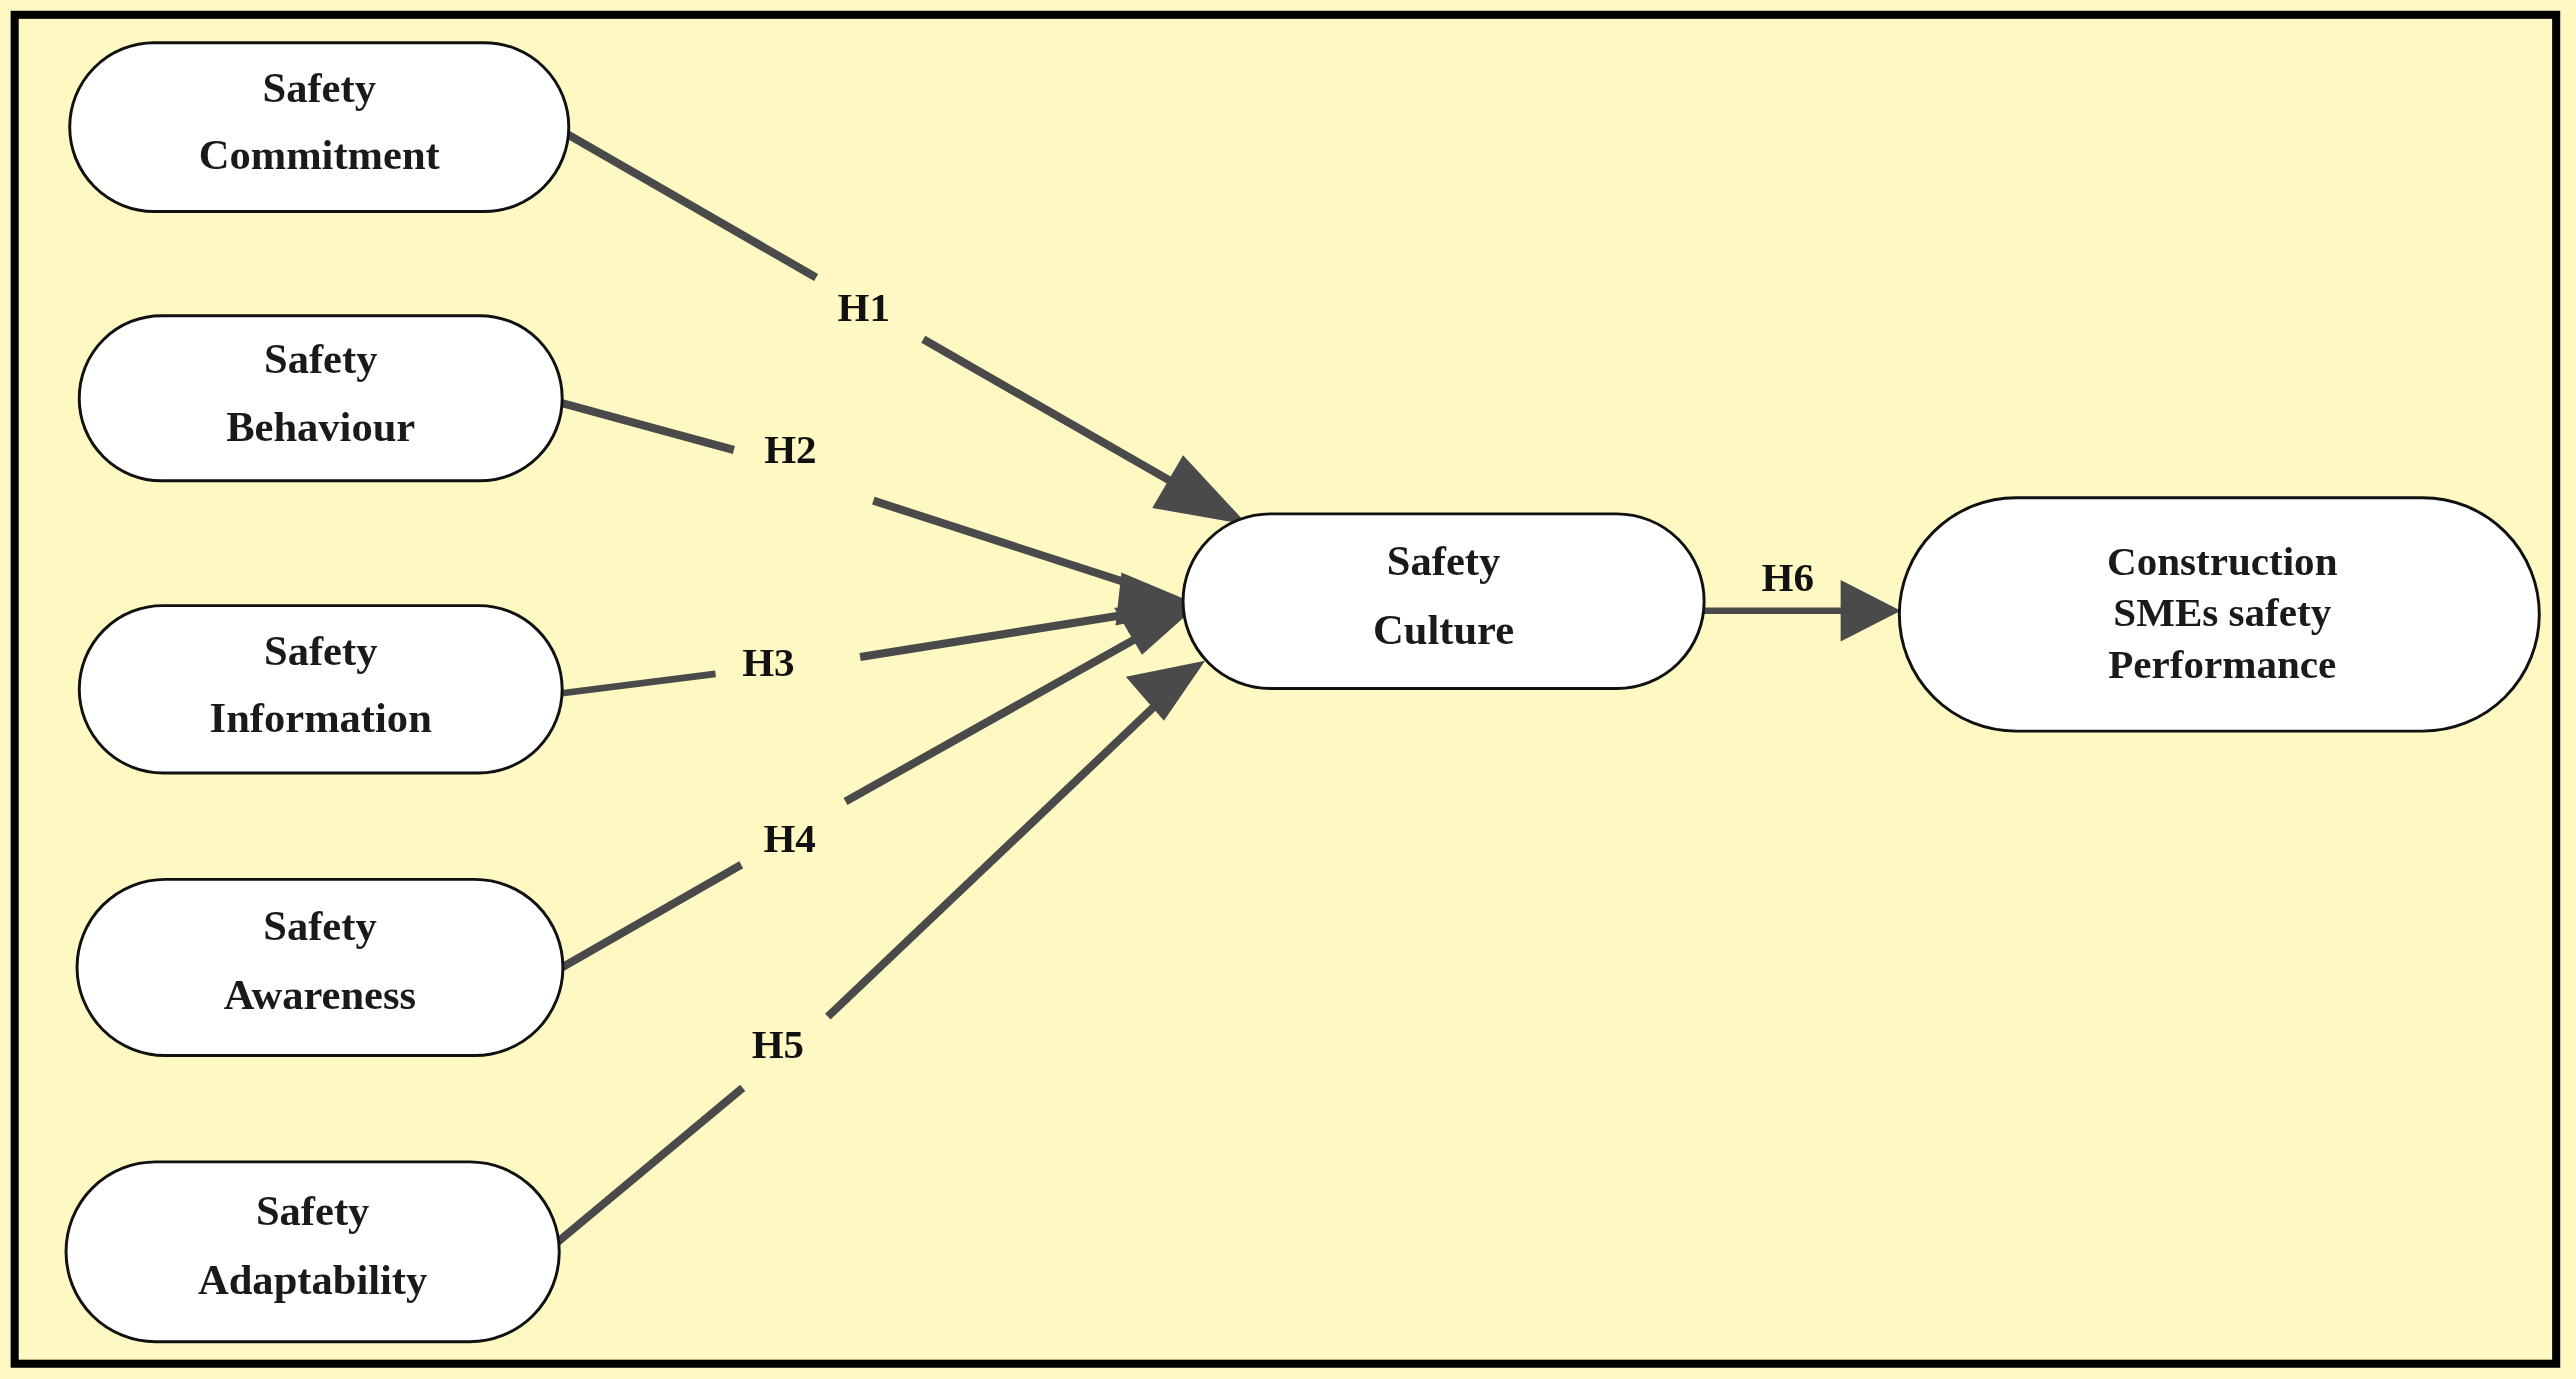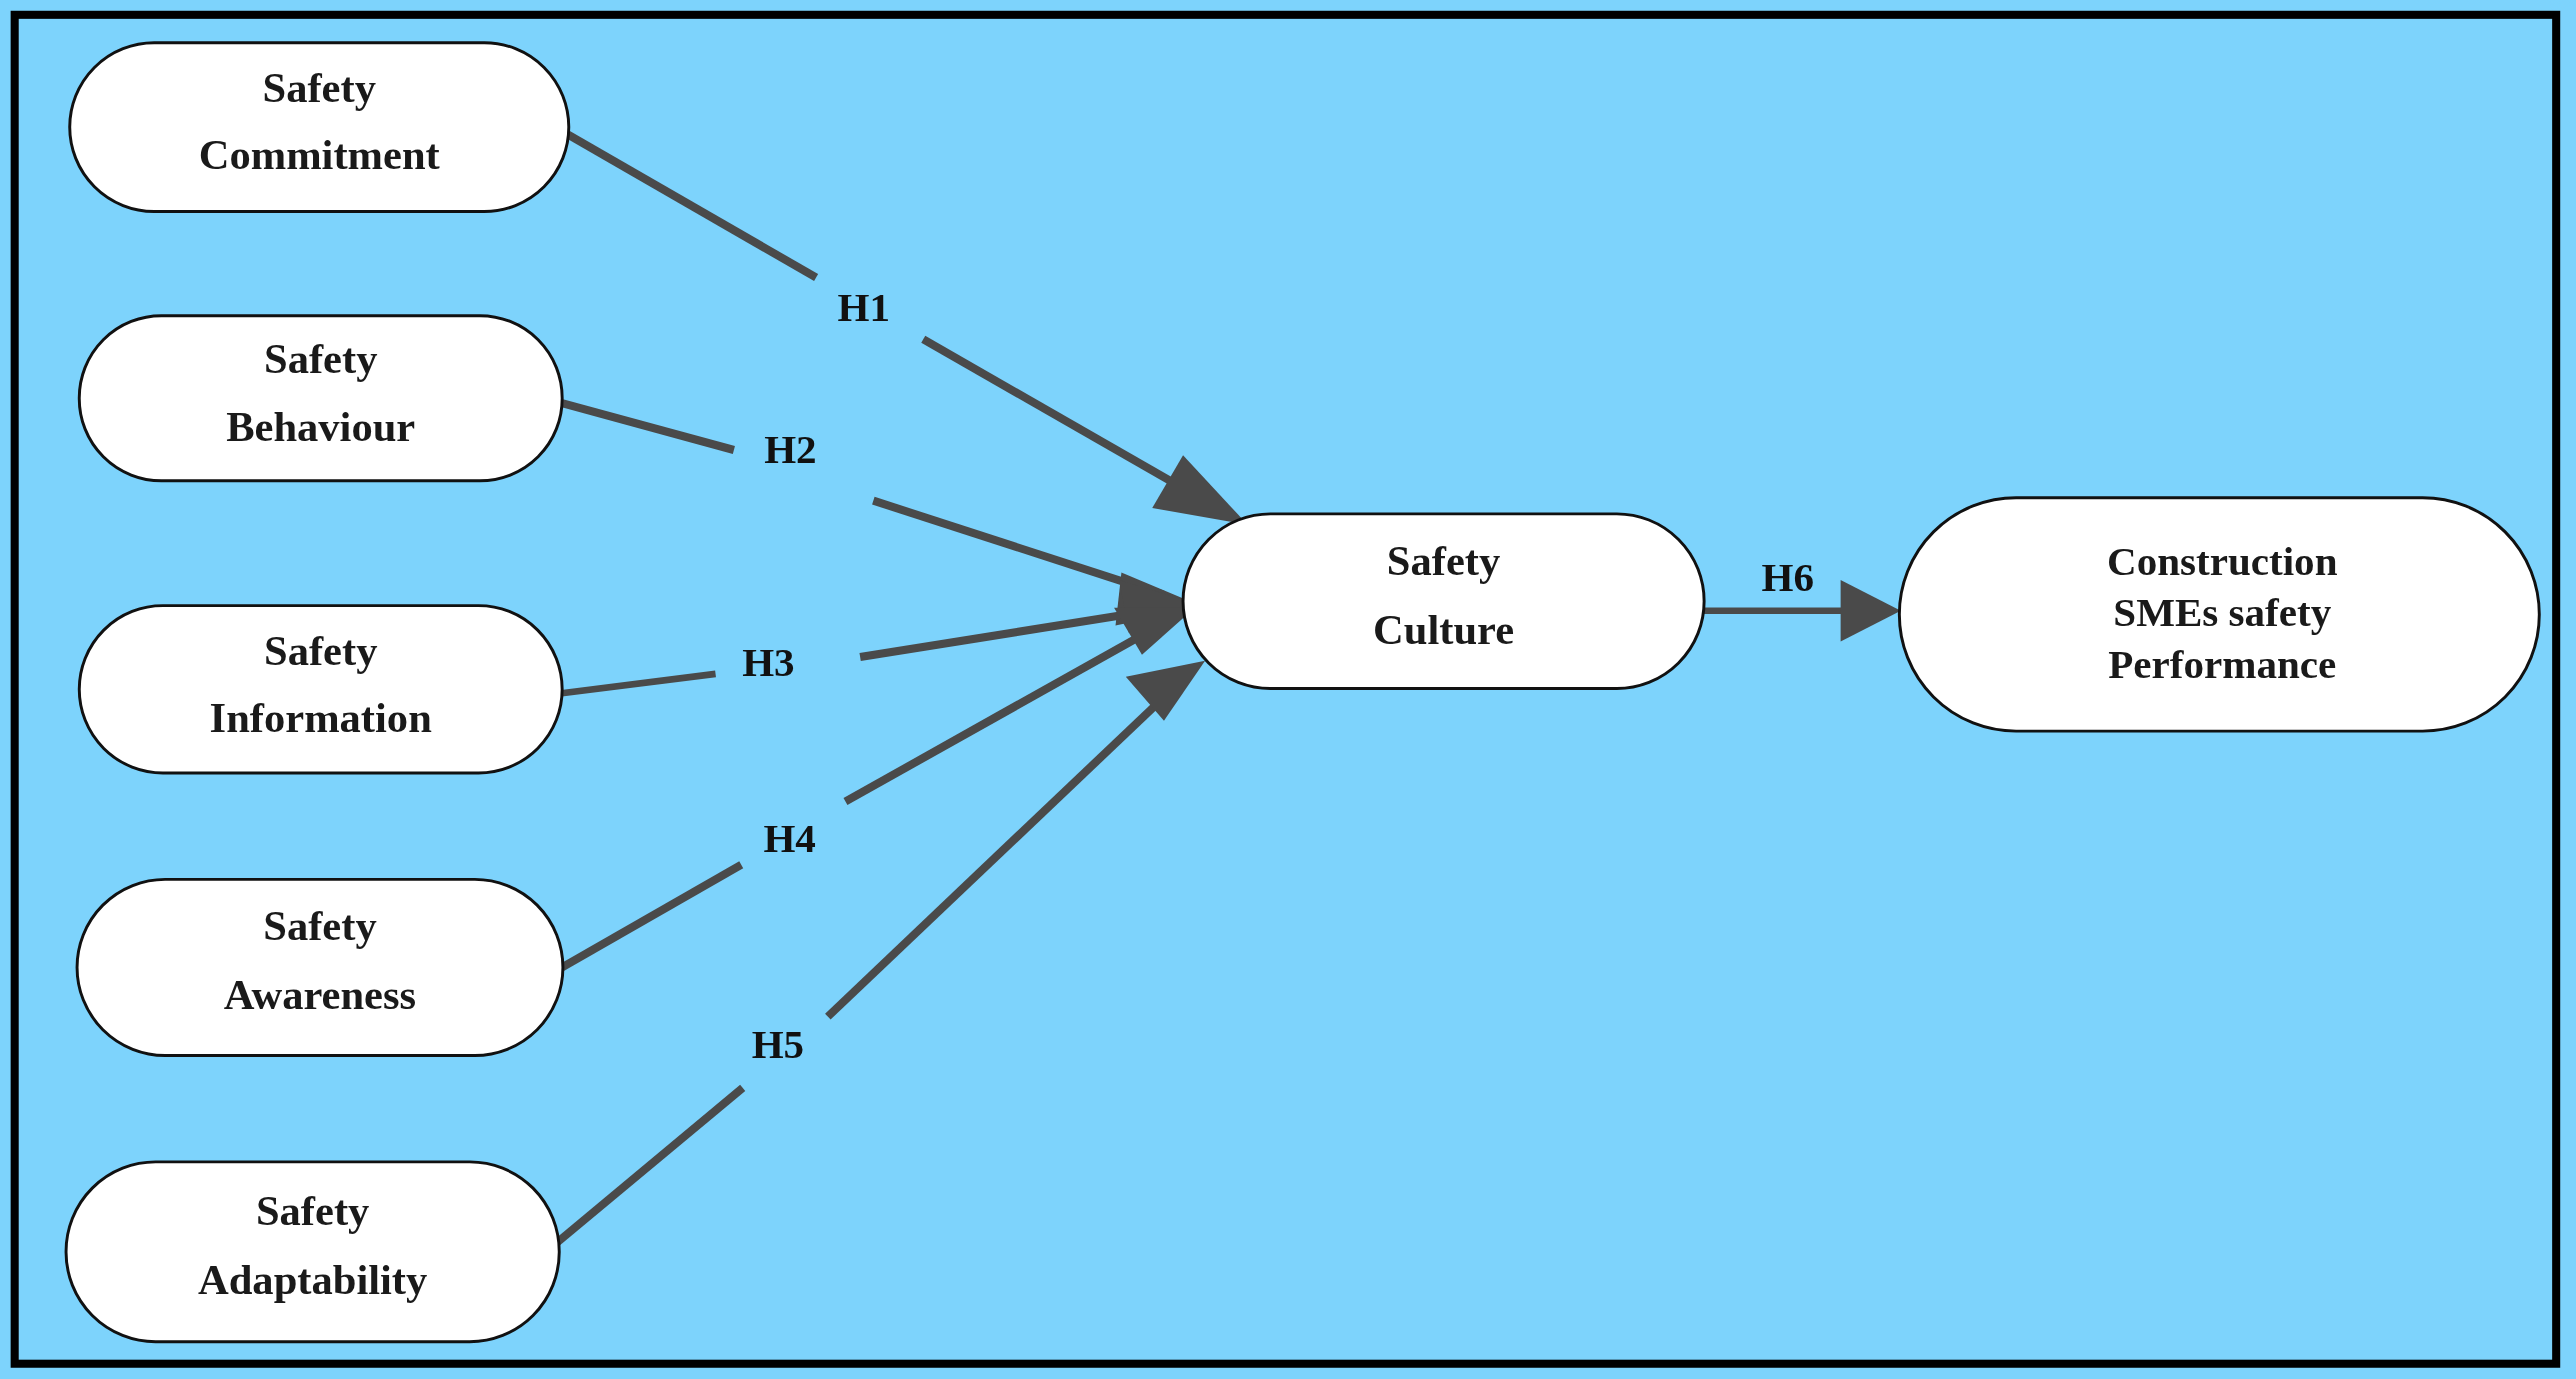--- a/index.html
+++ b/index.html
@@ -10,21 +10,21 @@
   body {
     width: 2576px;
     height: 1380px;
     font-family: "Liberation Serif", "DejaVu Serif", serif;
     overflow: hidden;
   }
   #figure-root {
     position: relative;
     width: 2576px;
     height: 1380px;
-    background: #7dd3fc;
+    background: #fef9c3;
   }
   #diagram-svg {
     position: absolute;
     left: 0;
     top: 0;
     width: 2576px;
     height: 1380px;
     display: block;
   }
   .node-shape {

